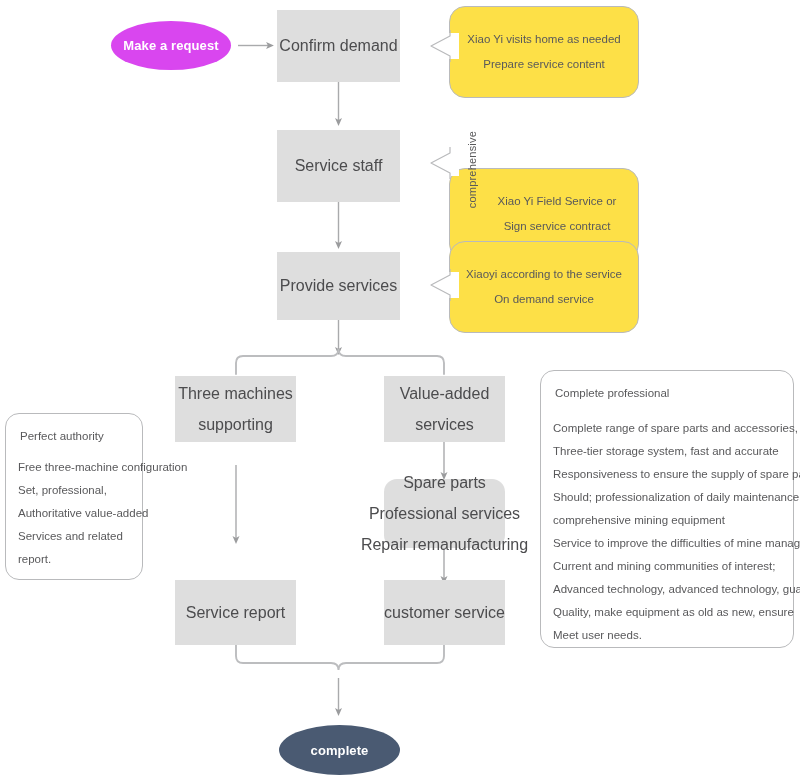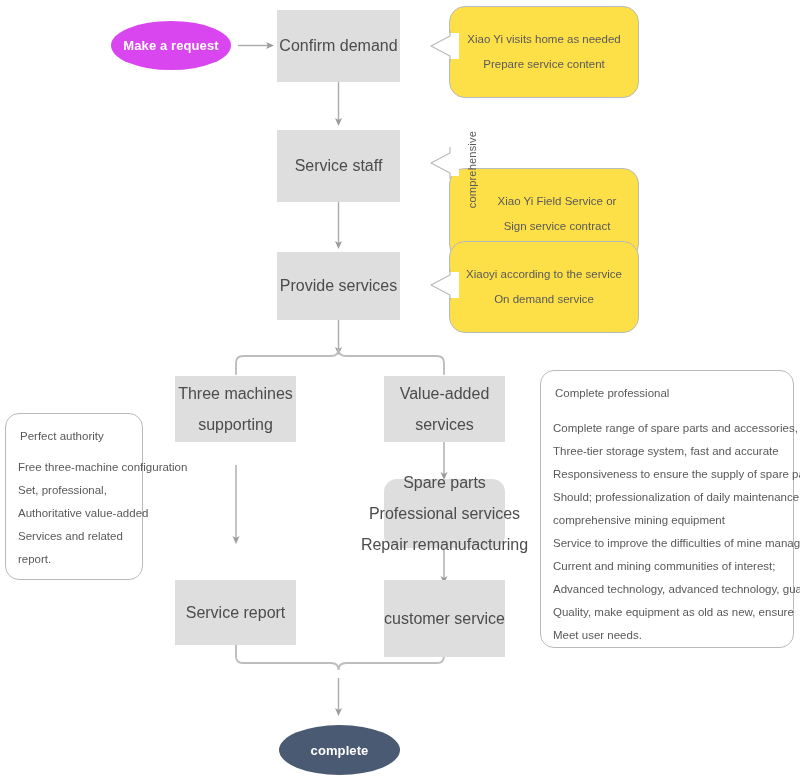--- a/index.html
+++ b/index.html
@@ -212,21 +212,21 @@
   <div class="pbox" style="left:384px; top:479px; width:121px; height:69px;border-radius:13px;">
     <span class="ln">Spare parts</span>
     <span class="ln">Professional services</span>
     <span class="ln">Repair remanufacturing</span>
   </div>
 
   <div class="pbox" style="left:175px; top:580px; width:121px; height:65px;">
     <span class="ln">Service report</span>
   </div>
 
-  <div class="pbox" style="left:384px; top:580px; width:121px; height:77px;">
+  <div class="pbox" style="left:384px; top:580px; width:121px; height:65px;">
     <span class="ln">customer service</span>
   </div>
 
   <div class="callout" style="left:449px; top:6px; width:190px; height:92px;">
     <span class="ln">Xiao Yi visits home as needed</span>
     <span class="ln">Prepare service content</span>
   </div>
   <div class="tail-mask" style="left:443px; top:33px; height:26px;"></div>
   <svg class="tail-svg" style="left:428px; top:29px;" width="26" height="34" viewBox="0 0 26 34" xmlns="http://www.w3.org/2000/svg">
     <path d="M22,1 L22,7 L3,17 L22,27 L22,33" fill="none" stroke="#b9babc" stroke-width="1.2" stroke-linejoin="round"></path>

